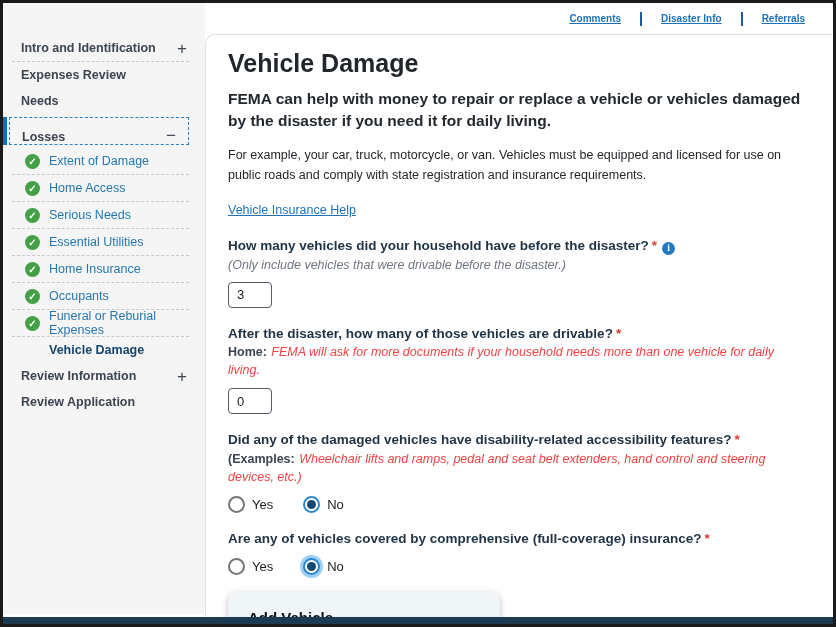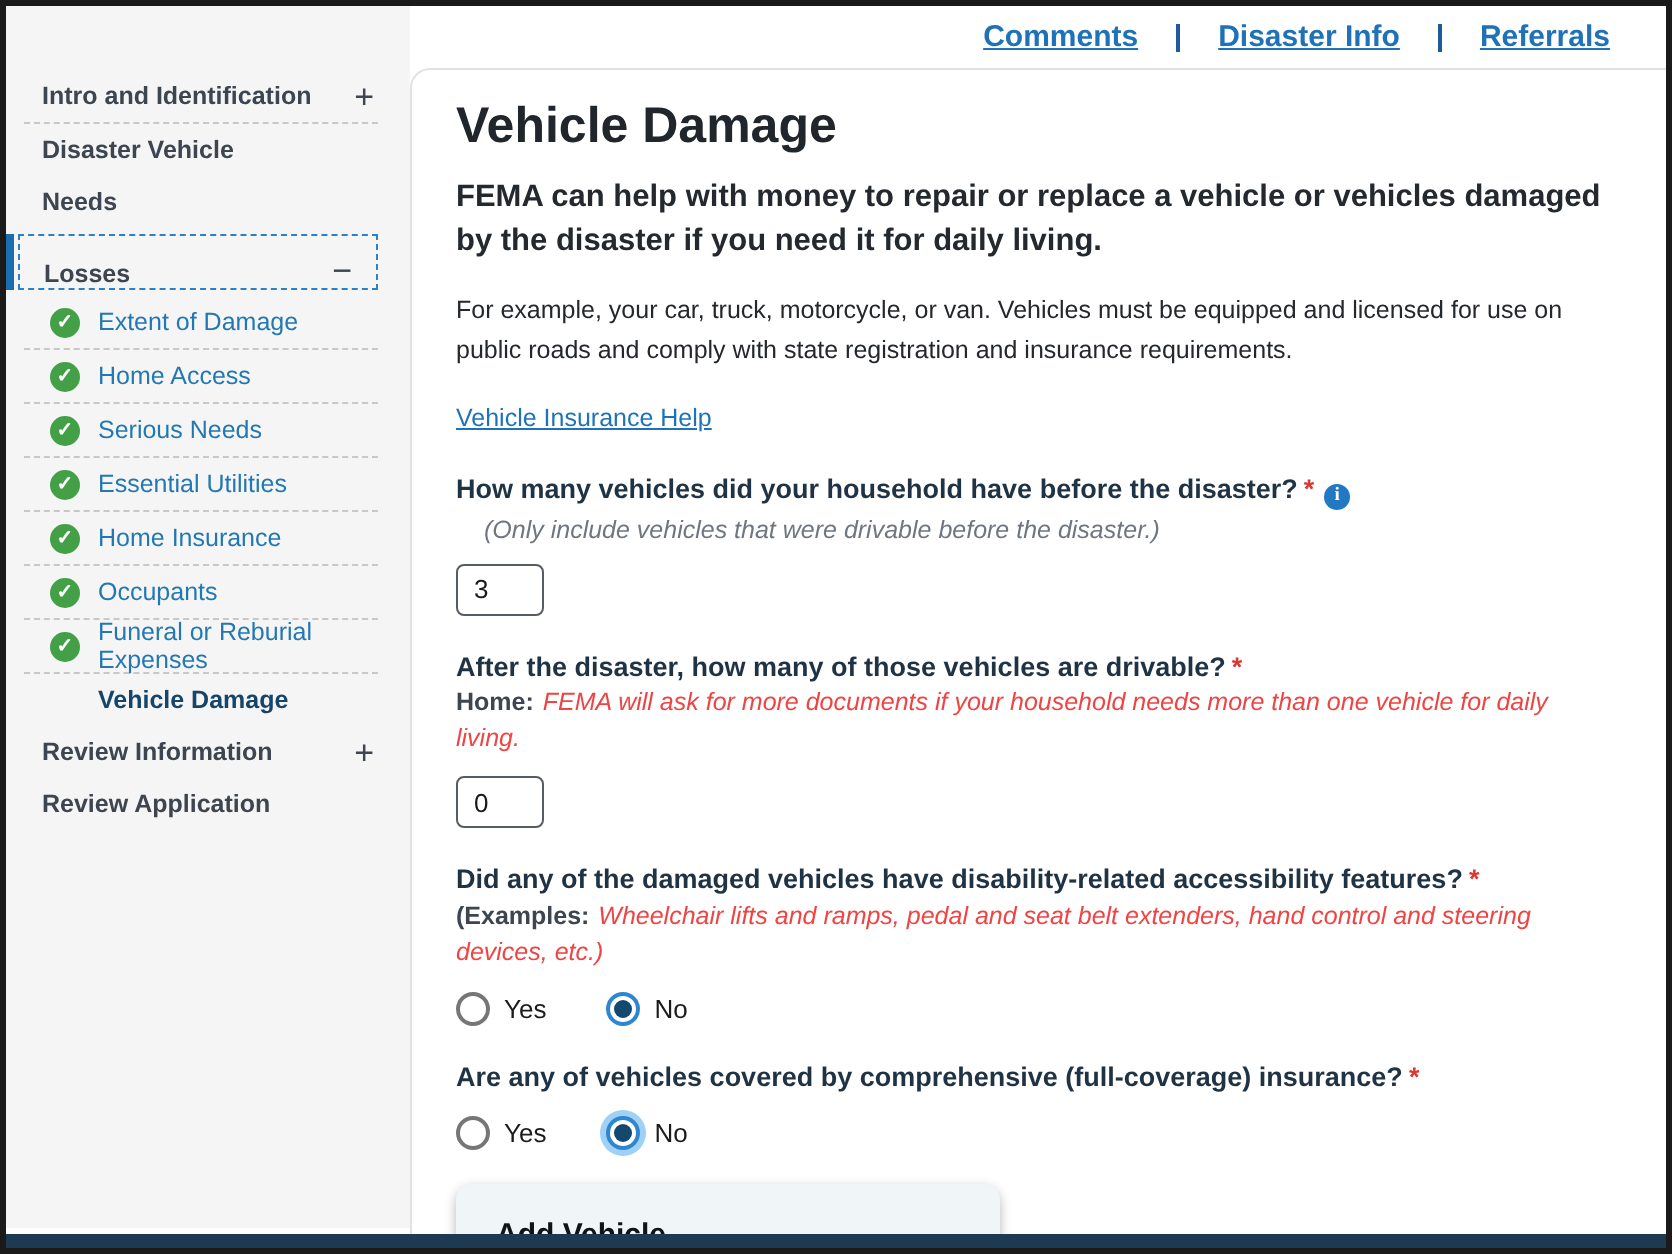--- a/index.html
+++ b/index.html
@@ -23,38 +23,38 @@
   .sub { padding-left:22px; gap:9px; color:#2478b1; cursor:pointer; }
   .check-icon { width:15px; height:15px; min-width:15px; border-radius:50%; background:#43a047;
                 color:#fff; font-size:10px; font-weight:700; display:flex;
                 align-items:center; justify-content:center; }
   .current { padding-left:46px; font-weight:700; color:#16456b; cursor:pointer; }
 
   
   .main { position:absolute; left:202px; top:0; right:0; bottom:7px; background:#fff; }
   .topbar { height:31px; display:flex; align-items:center; justify-content:flex-end;
             padding-right:28px; gap:19px; }
-  .toplink { font-size:15px; font-weight:700; color:#1f72b8; text-decoration:underline; cursor:pointer; }
+  .toplink { font-size:10px; font-weight:700; color:#1f72b8; text-decoration:underline; cursor:pointer; }
   .sep { width:2px; height:14px; background:#1e5a9e; }
   .panel { position:absolute; top:31px; left:0; right:0; bottom:0;
            border-top:1px solid #e0e2e4; border-left:1px solid #e0e2e4;
            border-top-left-radius:10px; background:#fff; padding:14px 24px 0 22px; }
   .content { max-width:590px; }
   h1.page-title { font-size:25px; font-weight:700; color:#20262c; margin-bottom:10px; }
   .lead { font-size:15.5px; font-weight:600; color:#23292f; line-height:1.42; margin-bottom:13px; }
   .desc { font-size:12.5px; color:#24272b; line-height:1.6; margin-bottom:15px; }
   .help-link { display:inline-block; font-size:12.5px; color:#1f72b8;
                text-decoration:underline; margin-bottom:20px; cursor:pointer; }
   .q-label { font-size:13.5px; font-weight:700; color:#1f3345; line-height:1.3; }
   .req { color:#d83933; margin-left:3px; font-weight:700; }
   .info-icon { display:inline-flex; width:13px; height:13px; border-radius:50%; background:#2378c3;
                color:#fff; font-size:9.5px; font-weight:700; align-items:center;
                justify-content:center; margin-left:5px; vertical-align:-1px;
                font-family:"Liberation Serif", serif; cursor:pointer; }
-  .hint { font-size:12.5px; font-style:italic; color:#6f7680; margin-top:3px;margin-left:14px; }
+  .hint { font-size:12.5px; font-style:italic; color:#6f7680; margin-top:3px; }
   .note-prefix, .ex-prefix { font-size:12.5px; font-weight:700; color:#3d4551; }
   .note-text, .ex-text { font-size:12.5px; font-style:italic; color:#ef4444; }
   .num-input { width:44px; height:26px; border:1px solid #565c65; border-radius:4px;
                font-size:13px; padding-left:8px; margin:10px 0 17px 0; color:#1b1b1b;
                font-family:"Liberation Sans", sans-serif; }
   .radio-row { display:flex; align-items:center; gap:30px; margin:11px 0 17px 0; }
   .radio-opt { display:flex; align-items:center; gap:7px; cursor:pointer; }
   .radio { width:17px; height:17px; border:2px solid #767676; border-radius:50%; background:#fff; }
   .radio.checked { border:2px solid #2e86d1; position:relative; }
   .radio.checked::after { content:''; position:absolute; inset:2px; background:#14486e; border-radius:50%; }
@@ -71,21 +71,21 @@
 
 <div class="page">
 
   <nav class="sidebar">
     <div class="side-row section">
       <span>Intro and Identification</span>
       <span class="toggle">+</span>
     </div>
     <div class="divider"></div>
     <div class="side-row section">
-      <span>Disaster Vehicle</span>
+      <span>Expenses Review</span>
     </div>
     <div class="side-row section">
       <span>Needs</span>
     </div>
 
     <div class="selected-wrap">
       <div class="blue-bar"></div>
       <div class="selected">
         <span class="label">Losses</span>
         <span class="toggle">−</span>

